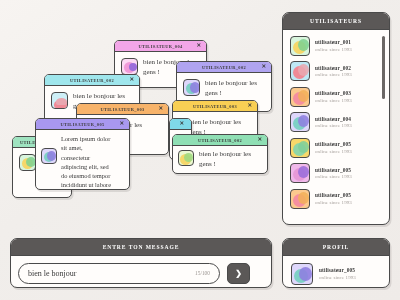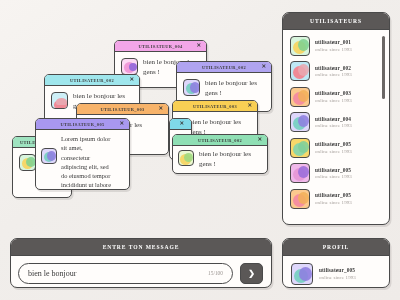--- a/index.html
+++ b/index.html
@@ -143,21 +143,21 @@
   }
   .scrollbar-thumb {
     width: 3.4px;
     height: 63px;
     background: #6b6765;
     border-radius: 2px;
   }
 
   
   .msg-body {
-    padding: 7px 8px 8px 7px;
+    padding: 7px 21px 8px 7px;
     display: flex;
     align-items: center;
     gap: 7px;
   }
   .msg-input {
     flex: 1;
     height: 21px;
     border: 1.2px solid #4a4a4a;
     border-radius: 11px;
     background: #fffdfb;

